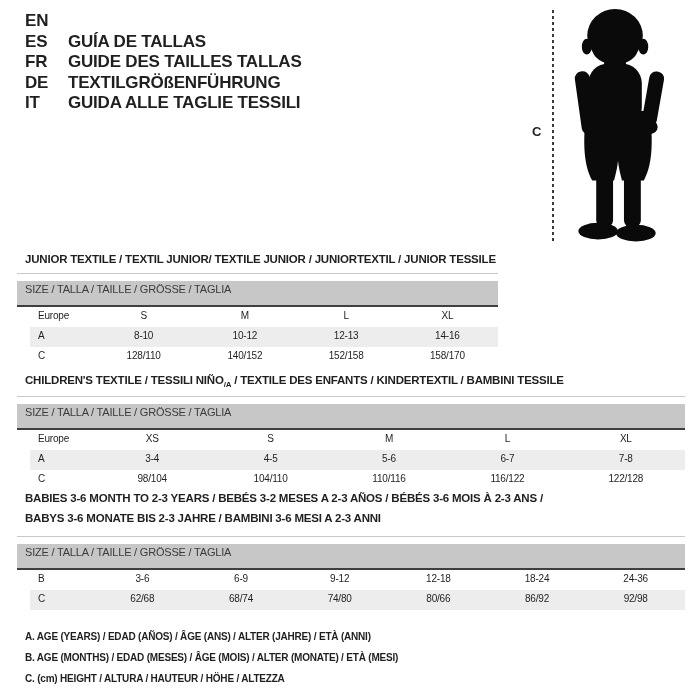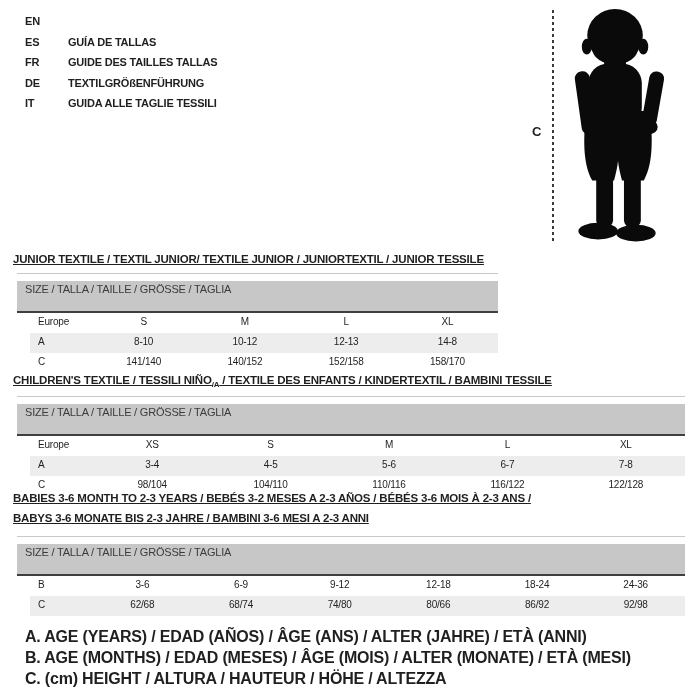--- a/index.html
+++ b/index.html
@@ -8,48 +8,48 @@
   }
   html,body{margin:0;padding:0;}
   body{
     width:700px;height:700px;position:relative;background:#ffffff;
     font-family:"Liberation Sans","DejaVu Sans",sans-serif;color:var(--text);
     overflow:hidden;letter-spacing:-0.2px;
   }
   
   .lang-list{position:absolute;left:25px;top:11px;}
   .lang-row{display:grid;grid-template-columns:43px auto;height:20.5px;line-height:20.5px;
-    font-size:11px;font-weight:700;}
+    font-size:17px;font-weight:700;}
   
   .measure-line{position:absolute;left:552px;top:10px;width:2px;height:233px;
     background:repeating-linear-gradient(to bottom,#3a3a3a 0 3px,transparent 3px 6px);}
   .measure-label{position:absolute;left:532px;top:124px;font-size:13px;font-weight:700;}
   .baby-svg{position:absolute;left:556px;top:6px;}
   
-  .sec-title{position:absolute;left:13px;font-size:11.5px;font-weight:700;line-height:20px;white-space:nowrap;text-decoration:underline;}
+  .sec-title{position:absolute;left:25px;font-size:11.5px;font-weight:700;line-height:20px;white-space:nowrap;}
   .sec-title sub{font-size:8px;}
   
   .size-table{position:absolute;left:17px;}
   .top-rule{height:1px;background:var(--rule-light);margin-bottom:7px;}
-  .bar{height:30px;line-height:17px;background:var(--bar);color:var(--bar-text);
+  .bar{height:24px;line-height:17px;background:var(--bar);color:var(--bar-text);
     font-size:11px;padding-left:8px;font-weight:400;}
   .dark-rule{height:2px;background:var(--rule-dark);}
   .t-row{display:grid;height:20px;line-height:17.5px;font-size:10px;margin-left:13px;}
   .t-row.shaded{background:var(--shaded);}
   .t-label{padding-left:8px;text-align:left;}
   .t-cell{text-align:center;}
   #table1{top:273px;width:481px;}
   #table1 .t-row{grid-template-columns:63px repeat(4,1fr);}
   #table2{top:396px;width:668px;}
   #table2 .t-row{grid-template-columns:63px repeat(5,1fr);}
   #table3{top:536px;width:668px;}
   #table3 .t-row{grid-template-columns:63px repeat(6,1fr);}
   
   .notes{position:absolute;left:25px;top:626px;}
-  .note-line{font-size:16px;font-weight:700;line-height:21px;white-space:nowrap;}
+  .note-line{font-size:10px;font-weight:700;line-height:21px;white-space:nowrap;}
 </style>
 </head>
 <body>
 
 <div class="lang-list">
   <div class="lang-row">
     <span>EN</span>
   </div>
   <div class="lang-row">
     <span>ES</span>
@@ -103,25 +103,25 @@
         <div class="t-cell">S</div>
         <div class="t-cell">M</div>
         <div class="t-cell">L</div>
         <div class="t-cell">XL</div>
       </div>
       <div class="t-row shaded">
         <div class="t-label">A</div>
         <div class="t-cell">8-10</div>
         <div class="t-cell">10-12</div>
         <div class="t-cell">12-13</div>
-        <div class="t-cell">14-8</div>
+        <div class="t-cell">14-16</div>
       </div>
       <div class="t-row">
         <div class="t-label">C</div>
-        <div class="t-cell">141/140</div>
+        <div class="t-cell">128/110</div>
         <div class="t-cell">140/152</div>
         <div class="t-cell">152/158</div>
         <div class="t-cell">158/170</div>
       </div>
     </div>
 </div>
 
 <div class="sec-title" style="top:370px">
   <span>CHILDREN'S TEXTILE / TESSILI NIÑO</span><sub>/A</sub><span> / TEXTILE DES ENFANTS / KINDERTEXTIL / BAMBINI TESSILE</span>
 </div>

